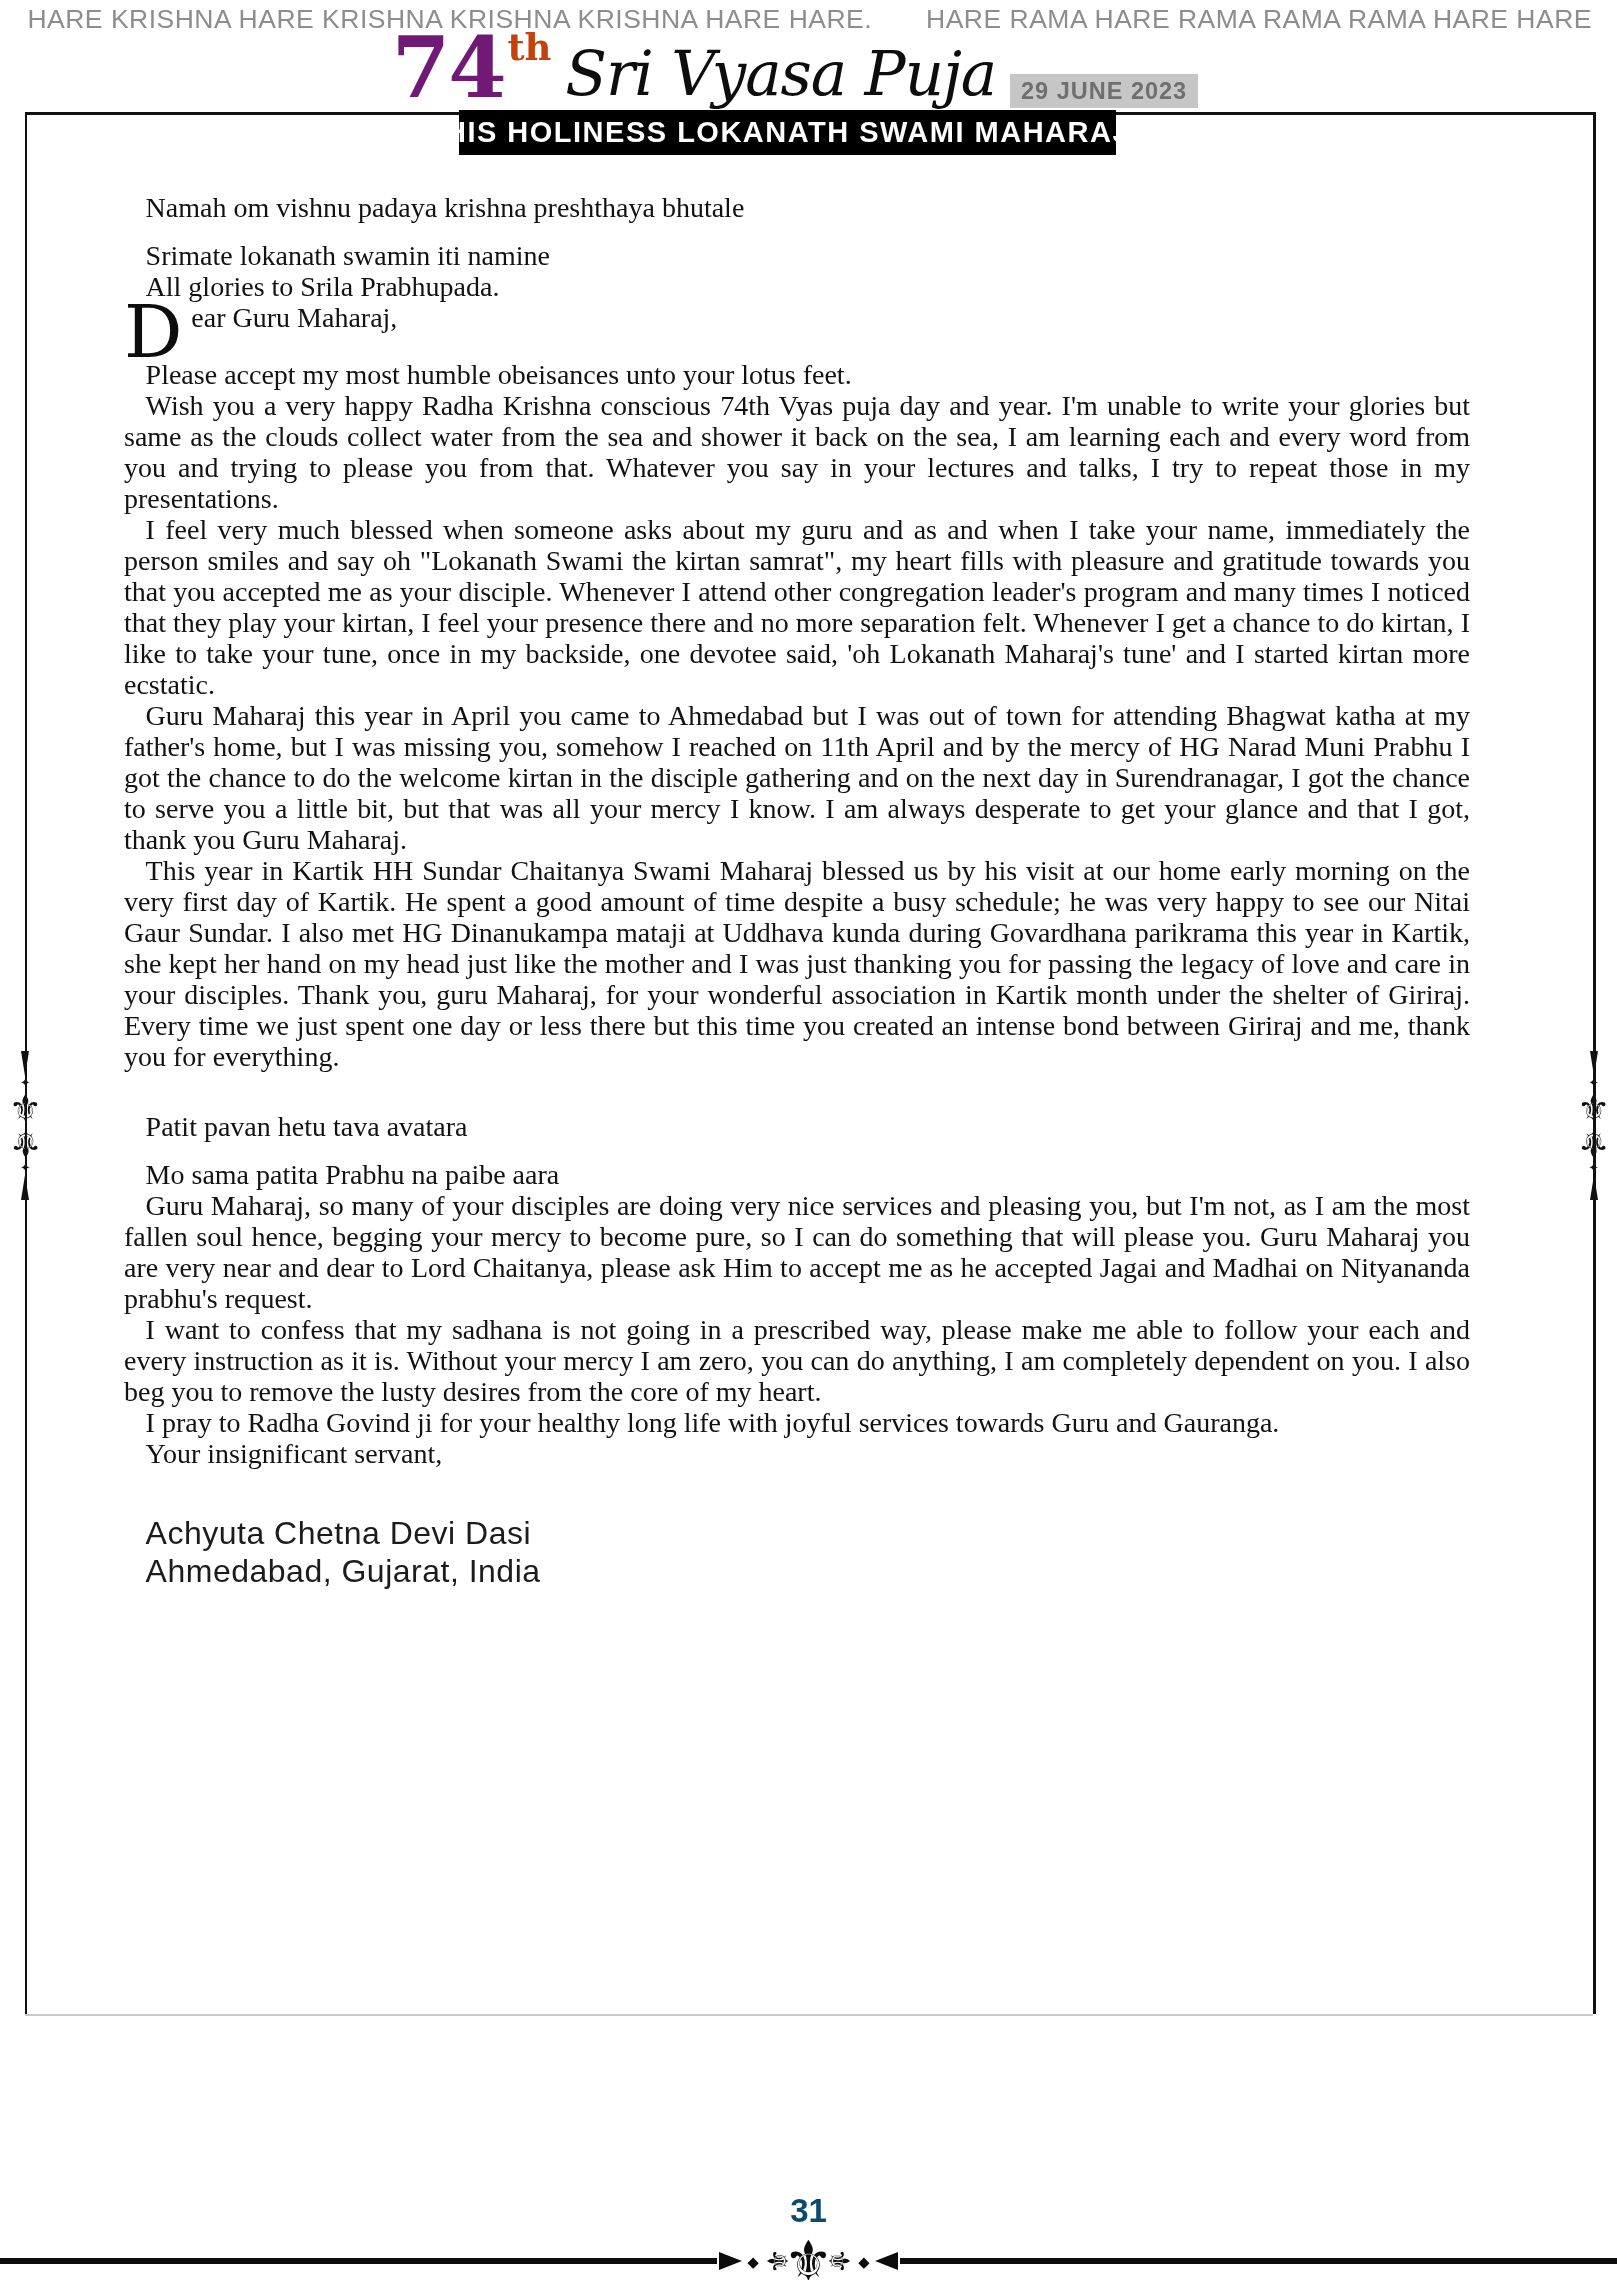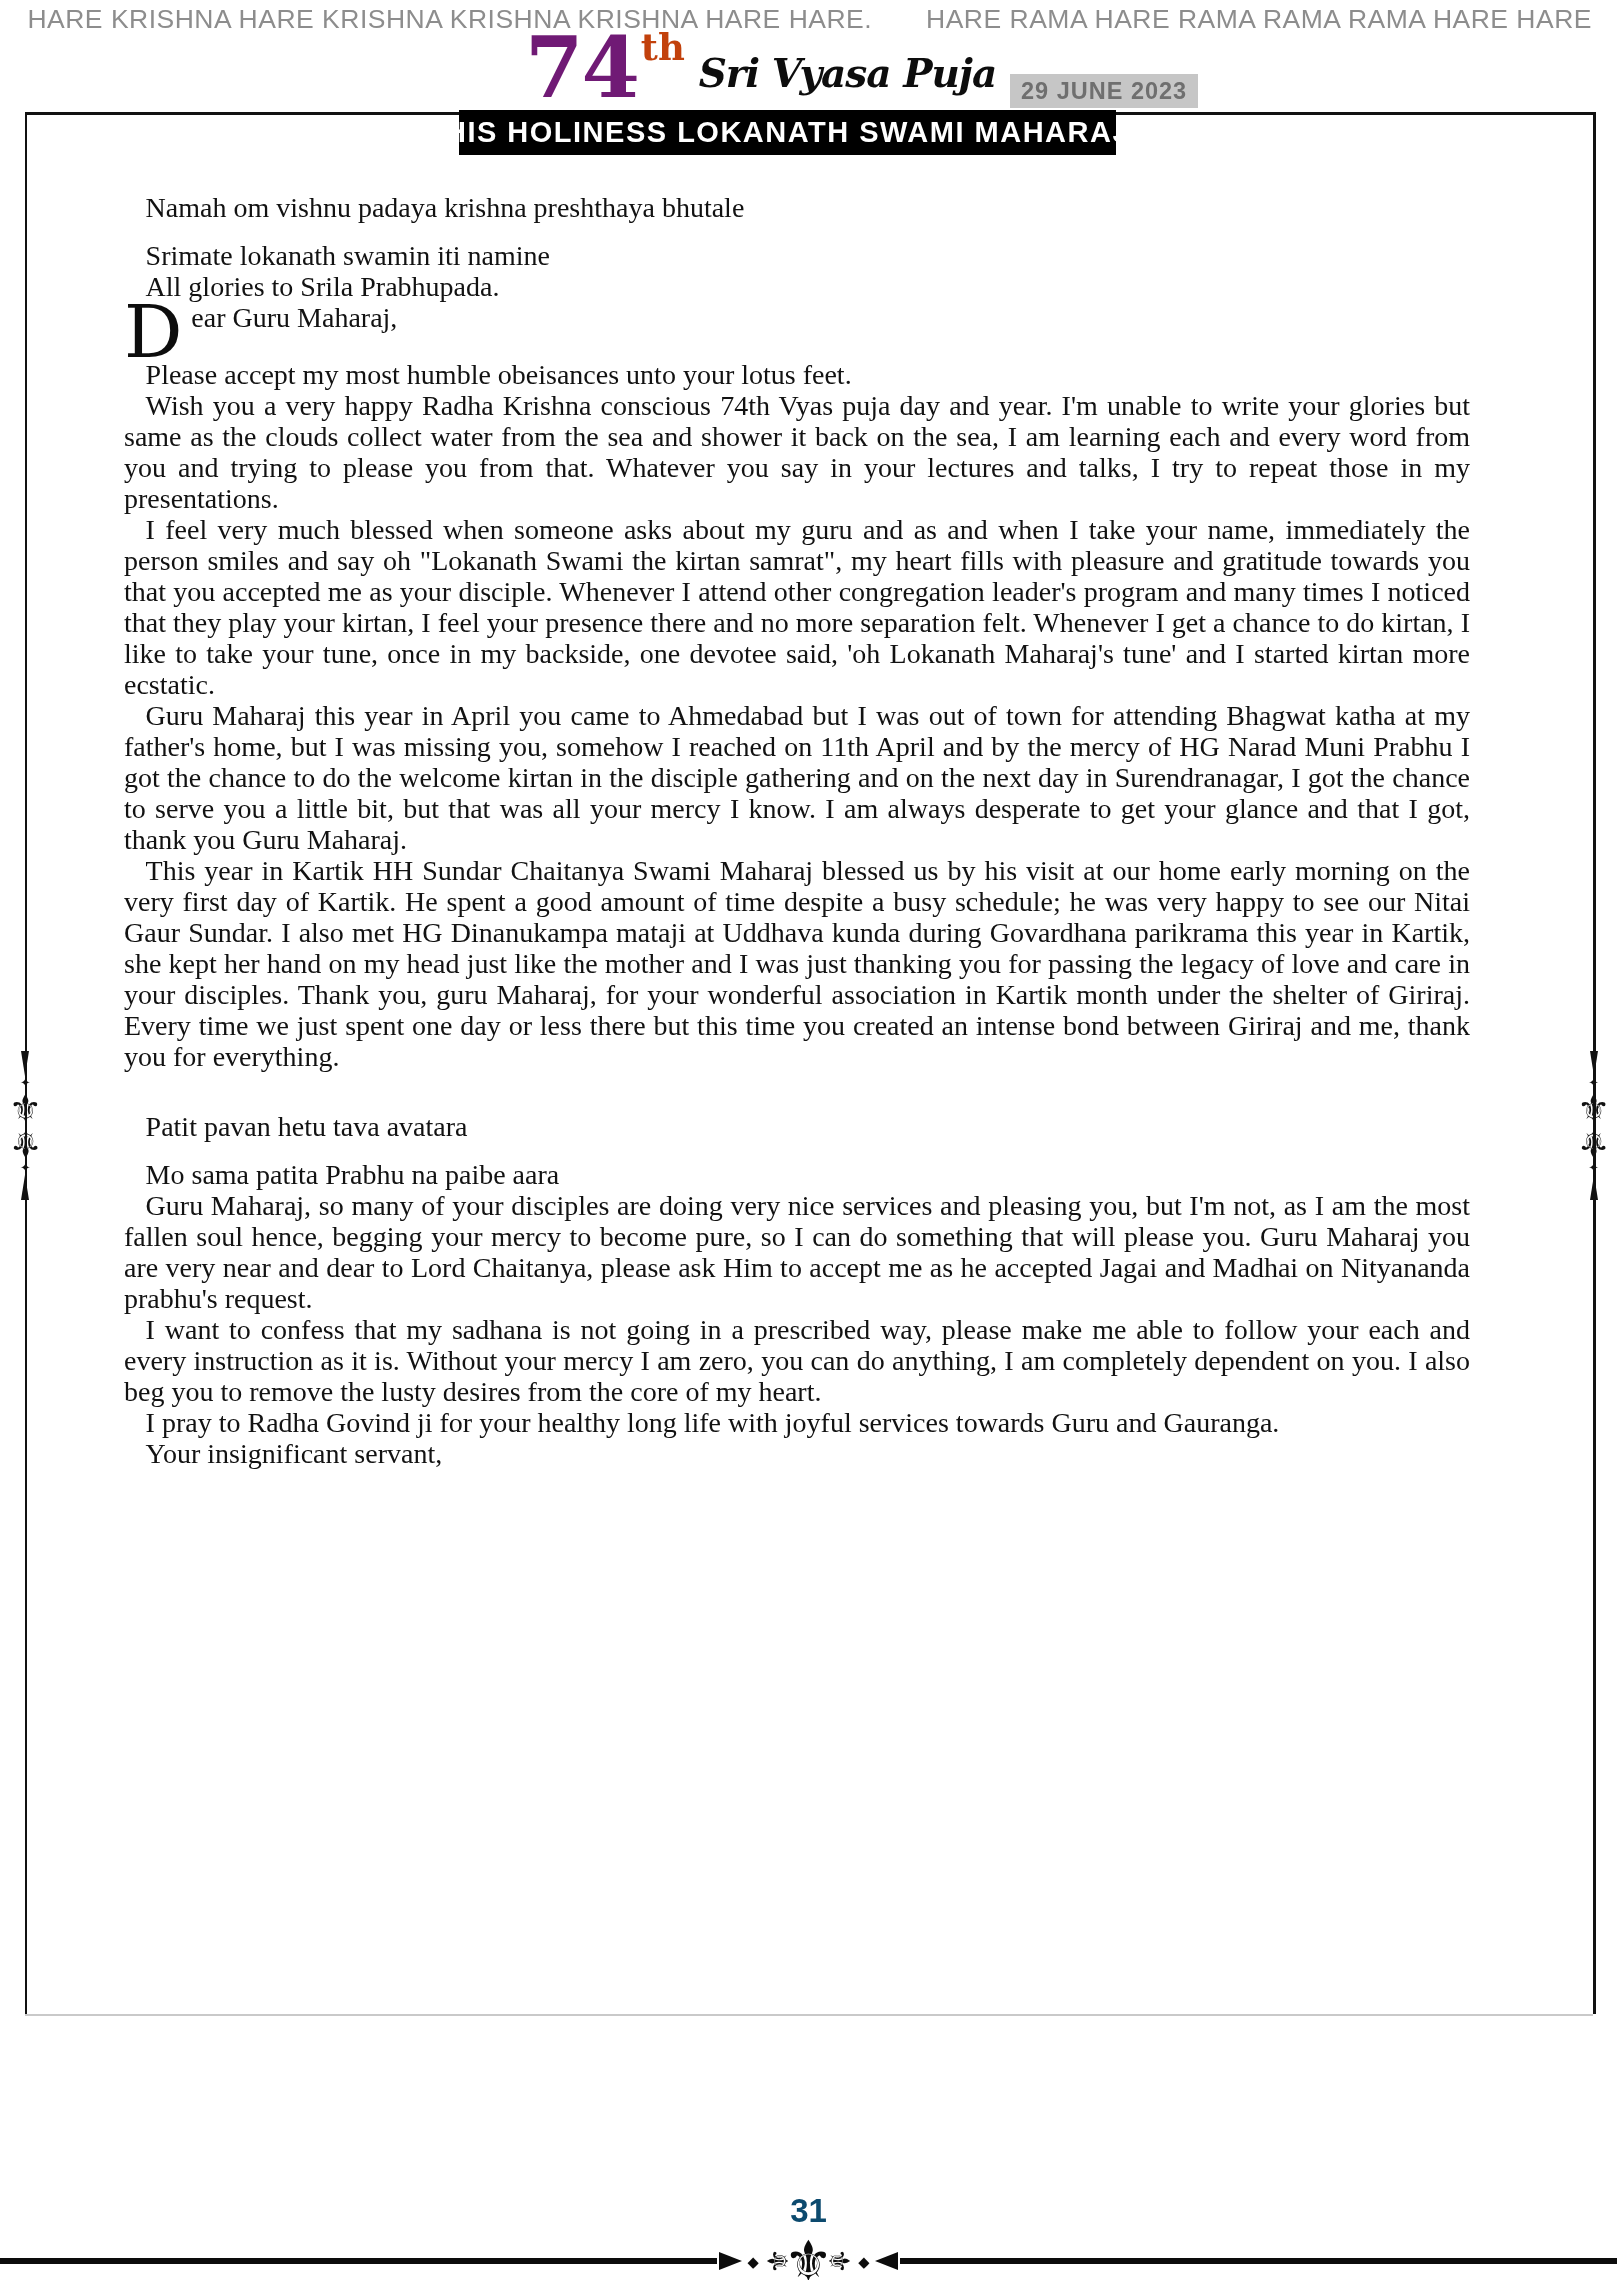--- a/index.html
+++ b/index.html
@@ -14,21 +14,21 @@
     position:absolute; top:5.9px; left:27.4px; right:25px;
     display:flex; justify-content:space-between; white-space:nowrap;
     font-family:"Liberation Sans",sans-serif; font-size:26.5px; line-height:27.4px;
     color:#8d8d8d; letter-spacing:0.5px;
   }
 
   
   .title-block { position:absolute; top:33px; right:419px; display:flex; align-items:flex-end; }
   .t-num  { font-family:"DejaVu Serif",serif; font-weight:bold; font-size:84px; line-height:69px; letter-spacing:-2px; color:#701a75; }
   .t-sup  { font-family:"DejaVu Serif",serif; font-weight:bold; font-size:37px; line-height:1; align-self:flex-start; margin:-3.9px 2px 0 2.9px; color:#c2410c; }
-  .t-name { font-family:"DejaVu Serif",serif; font-weight:bold; font-style:italic; font-size:39px; line-height:57px; margin-left:11.8px; letter-spacing:-1px; color:#0d0d0d; }
+  .t-name { font-family:"DejaVu Serif",serif; font-weight:normal; font-style:italic; font-size:61px; line-height:57px; margin-left:11.8px; letter-spacing:-1px; color:#0d0d0d; }
   .badge  {
     margin-left:14px; margin-bottom:-5.9px; background:#c6c6c6; color:#6f6f6f;
     font-family:"Liberation Sans",sans-serif; font-weight:bold; font-size:23.5px;
     line-height:23.5px; padding:5.9px 10.8px 4.9px; letter-spacing:1px; white-space:nowrap;
   }
 
   
   .banner {
     position:absolute; left:459px; top:110px; width:657px; height:45px;
     background:#000; color:#fff; display:flex; align-items:center; justify-content:center;
@@ -156,20 +156,24 @@
       <div>Patit pavan hetu tava avatara</div>
       <div>Mo sama patita Prabhu na paibe aara</div>
     </div>
 
     <p class="para">Guru Maharaj, so many of your disciples are doing very nice services and pleasing you, but I'm not, as I am the most fallen soul hence, begging your mercy to become pure, so I can do something that will please you. Guru Maharaj you are very near and dear to Lord Chaitanya, please ask Him to accept me as he accepted Jagai and Madhai on Nityananda prabhu's request.</p>
     <p class="para">I want to confess that my sadhana is not going in a prescribed way, please make me able to follow your each and every instruction as it is. Without your mercy I am zero, you can do anything, I am completely dependent on you. I also beg you to remove the lusty desires from the core of my heart.</p>
     <p class="para">I pray to Radha Govind ji for your healthy long life with joyful services towards Guru and Gauranga.</p>
 
     <p class="closing">Your insignificant servant,</p>
 
+    <div class="signature">
+      <div>Achyuta Chetna Devi Dasi</div>
+      <div>Ahmedabad, Gujarat, India</div>
+    </div>
 
   </div>
 
   <div class="page-num">31</div>
 
   <div class="bottom-strip">
     <div class="b-line"></div>
     <span class="b-arrow-r"></span>
     <span class="b-dot">◆</span>
     <span class="b-medallion">

